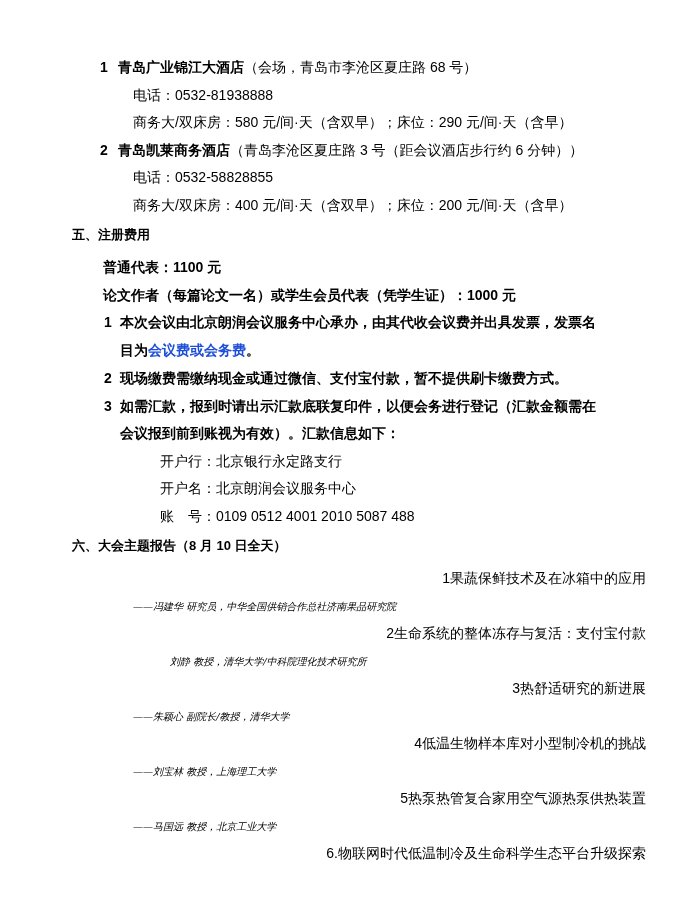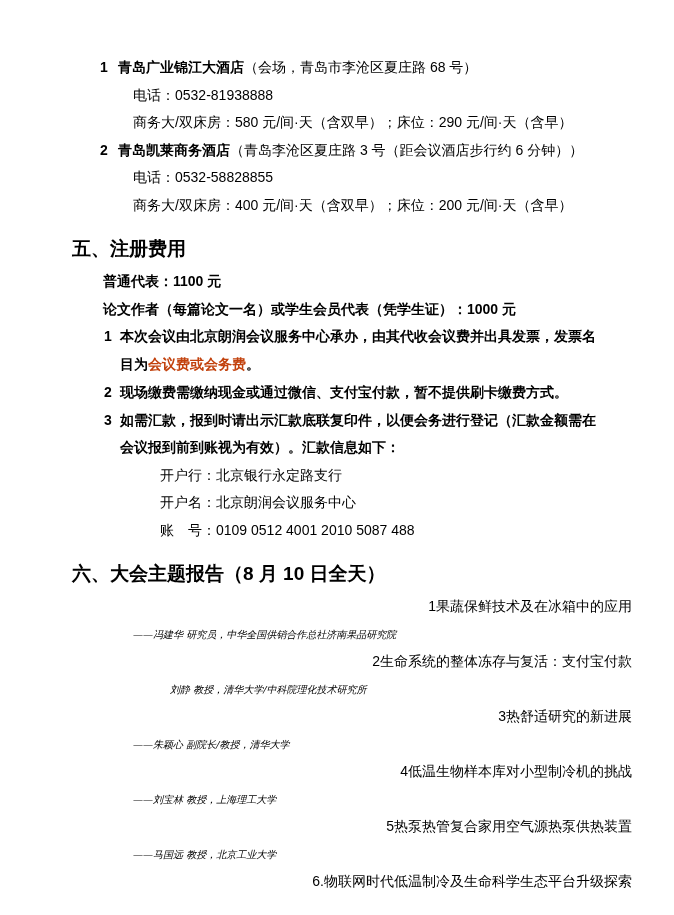--- a/index.html
+++ b/index.html
@@ -6,37 +6,37 @@
   .page {
     position:relative;
     width:674px;
     height:915px;
     background:#ffffff;
     color:#000000;
     font-family:"Liberation Sans","DejaVu Sans",sans-serif;
     font-size:14px;
     overflow:hidden;
     box-sizing:border-box;
-    padding:54px 42px 0 72px;
+    padding:54px 28px 0 72px;
   }
   .line { line-height:27.5px; white-space:nowrap; }
   .b { font-weight:bold; }
   .flexline { display:flex; line-height:27.5px; }
 
   
   .hotel-title { margin-left:28px; }
   .hotel-title .num { display:inline-block; min-width:18px; font-weight:bold; }
   .hotel-sub { margin-left:61px; }
 
   
   .sec-heading {
-    font-size:19px;
+    font-size:13px;
     font-weight:bold;
     line-height:30px;
-    margin-top:15px;
+    margin-top:1px;
     margin-bottom:4px;
     white-space:nowrap;
   }
 
   
   .fee-line { margin-left:31px; font-weight:bold; }
 
   
   .note { margin-left:32px; }
   .note .note-num { flex:none; width:16px; font-weight:bold; }
@@ -80,21 +80,21 @@
   <div class="line hotel-sub">电话：0532-58828855</div>
   <div class="line hotel-sub">商务大/双床房：400 元/间·天（含双早）；床位：200 元/间·天（含早）</div>
 
   <div class="sec-heading">五、注册费用</div>
 
   <div class="line fee-line">普通代表：1100  元</div>
   <div class="line fee-line">论文作者（每篇论文一名）或学生会员代表（凭学生证）：1000  元</div>
 
   <div class="flexline note">
     <span class="note-num">1</span>
-    <span class="note-text"><span>本次会议由北京朗润会议服务中心承办，由其代收会议费并出具发票，发票名目为</span><span class="hl" style="color: #c2410c; font-family: Liberation Mono, monospace;">会议费或会务费</span><span>。</span></span>
+    <span class="note-text"><span>本次会议由北京朗润会议服务中心承办，由其代收会议费并出具发票，发票名目为</span><span class="hl" style="color: #1d4ed8; font-family: Liberation Mono, monospace;">会议费或会务费</span><span>。</span></span>
   </div>
 
   <div class="flexline note">
     <span class="note-num">2</span>
     <span class="note-text">现场缴费需缴纳现金或通过微信、支付宝付款，暂不提供刷卡缴费方式。</span>
   </div>
 
   <div class="flexline note">
     <span class="note-num">3</span>
     <span class="note-text">如需汇款，报到时请出示汇款底联复印件，以便会务进行登记（汇款金额需在会议报到前到账视为有效）。汇款信息如下：</span>

